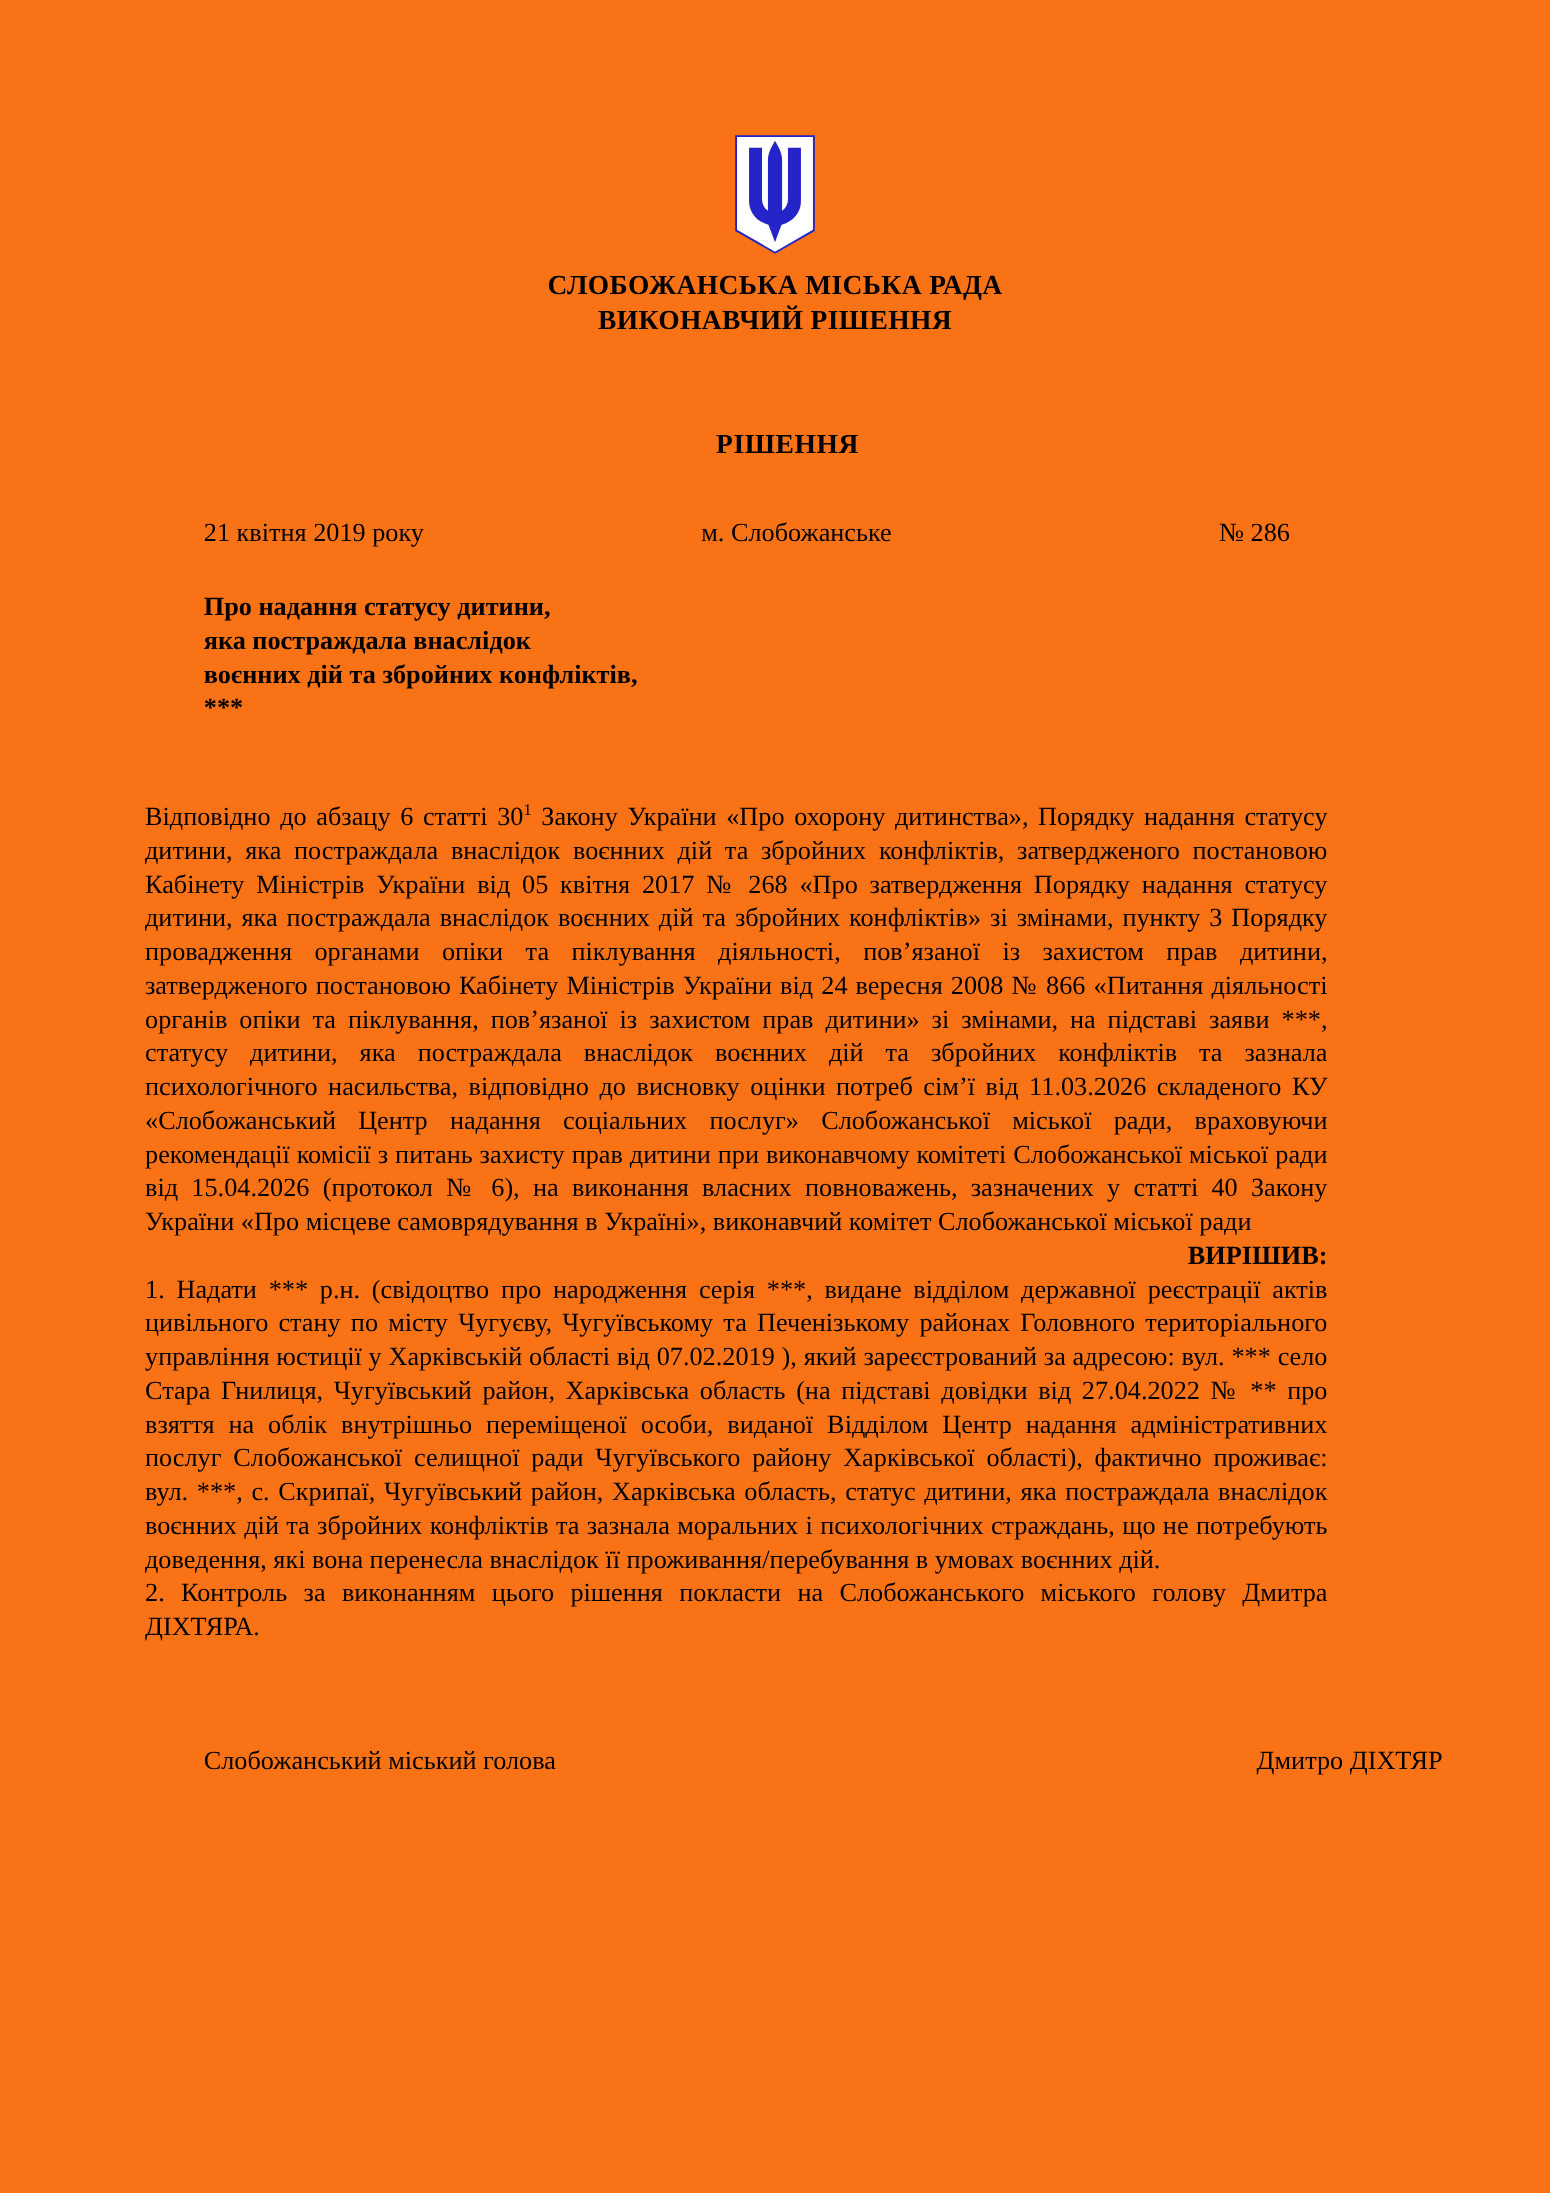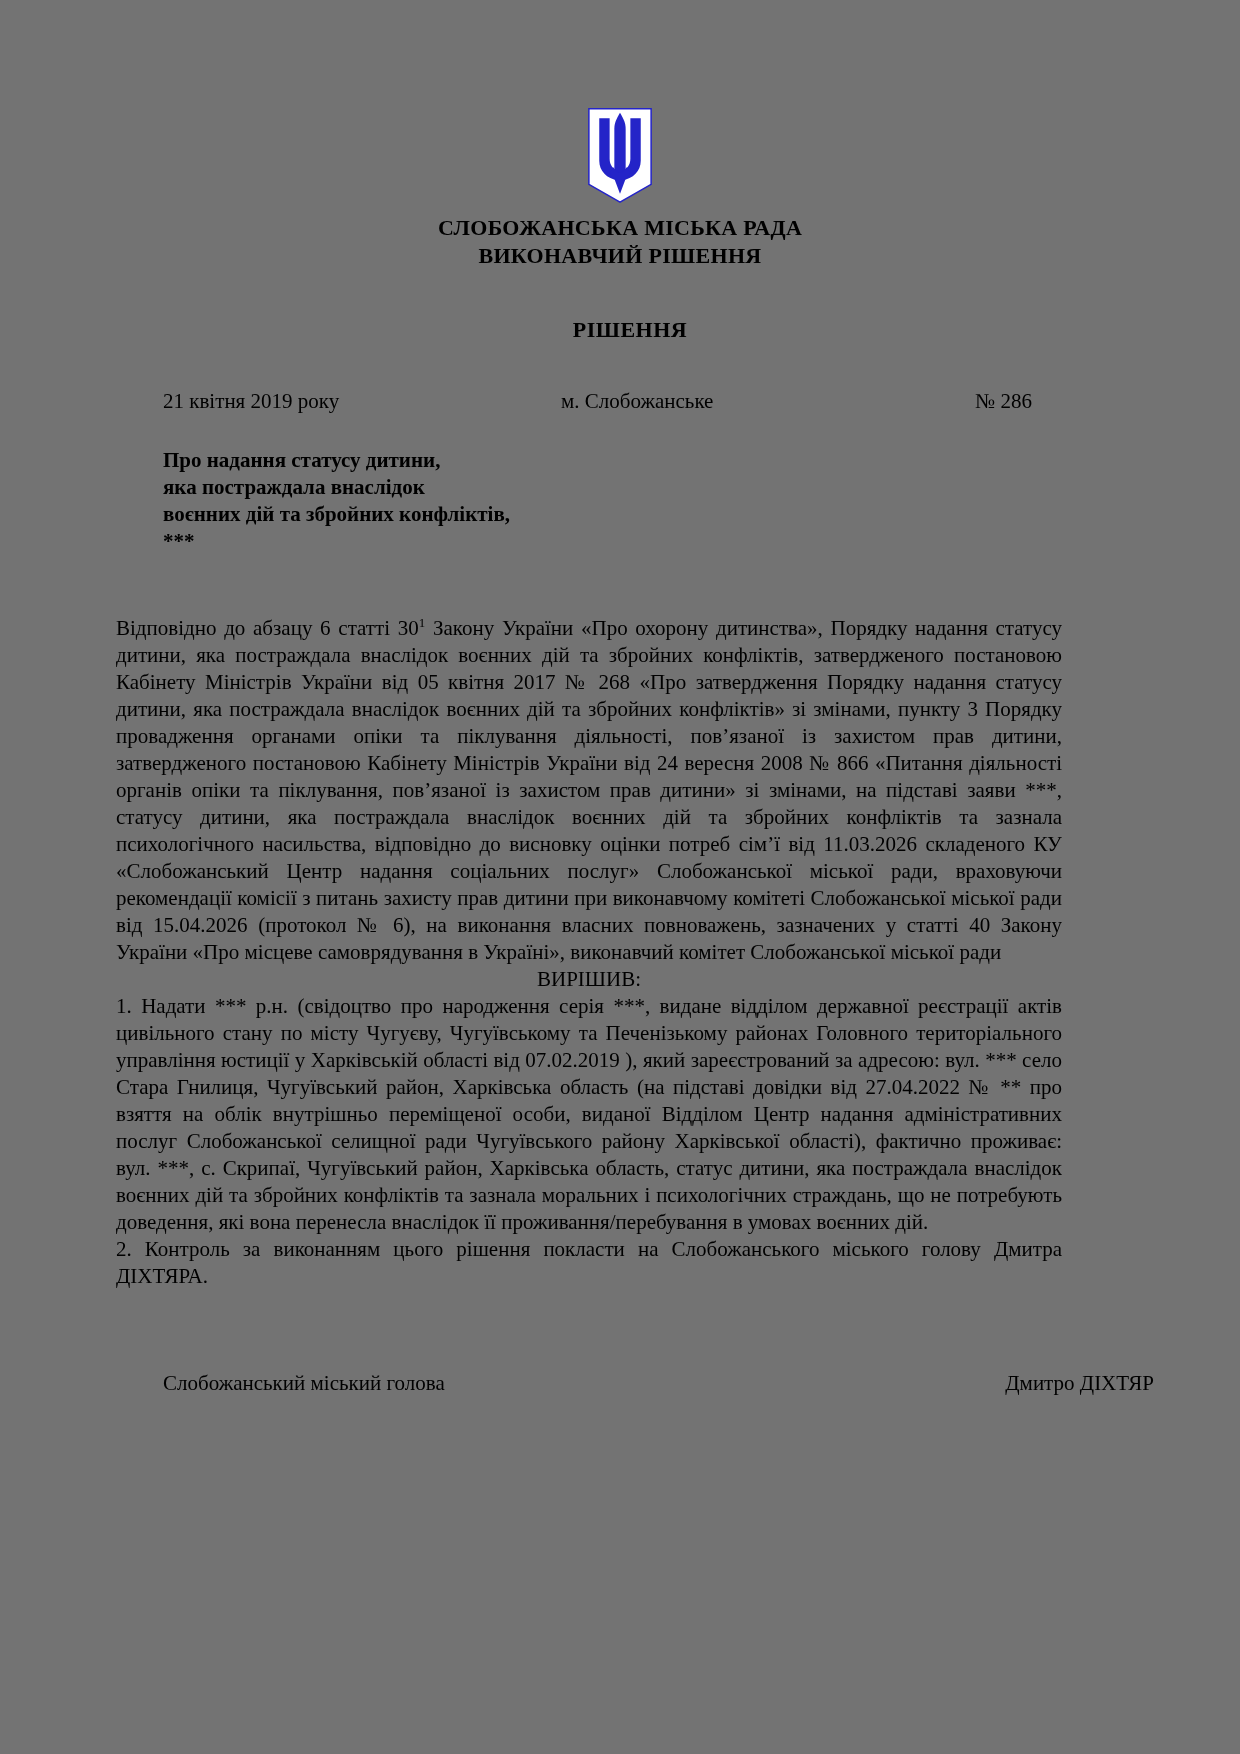--- a/index.html
+++ b/index.html
@@ -5,42 +5,42 @@
   html, body { margin: 0; padding: 0; background: #ffffff; }
   body {
     width: 1240px; height: 1754px;
     font-family: "Liberation Serif", "DejaVu Serif", serif;
     color: #000000;
     -webkit-font-smoothing: antialiased;
   }
   .page {
     position: relative;
     width: 1240px; height: 1754px;
-    background: #737373;
+    background: #f97316;
     overflow: hidden;
     box-sizing: border-box;
   }
   .emblem {
     display: block;
     margin: 106px auto 8px auto;
     width: 66px; height: 100px;
   }
   .org-header {
     text-align: center;
     font-weight: bold;
     font-size: 22px;
     line-height: 28px;
     letter-spacing: 0.3px;
   }
   .doc-type {
     text-align: center;
     font-weight: bold;
     font-size: 22px;
     line-height: 28px;
-    margin-top: 46px;
+    margin-top: 71px;
     letter-spacing: 0.5px;
     padding-left: 20px;
   }
   .date-row {
     display: flex;
     justify-content: space-between;
     align-items: baseline;
     margin: 44px 208px 0 163px;
     font-size: 21px;
     line-height: 27px;
@@ -57,21 +57,21 @@
     margin: 60px 178px 0 116px;
     font-size: 21px;
     line-height: 27px;
   }
   .just { text-align: justify; text-justify: inter-word; }
   sup.fnote {
     font-size: 13px;
     line-height: 0;
     vertical-align: super;
   }
-  .resolved { text-align: center; }
+  .resolved { text-align: right; font-weight: bold; }
   .signature-row {
     display: flex;
     justify-content: space-between;
     align-items: baseline;
     margin: 80px 86px 0 163px;
     font-size: 21px;
     line-height: 27px;
   }
 </style>
 </head>

